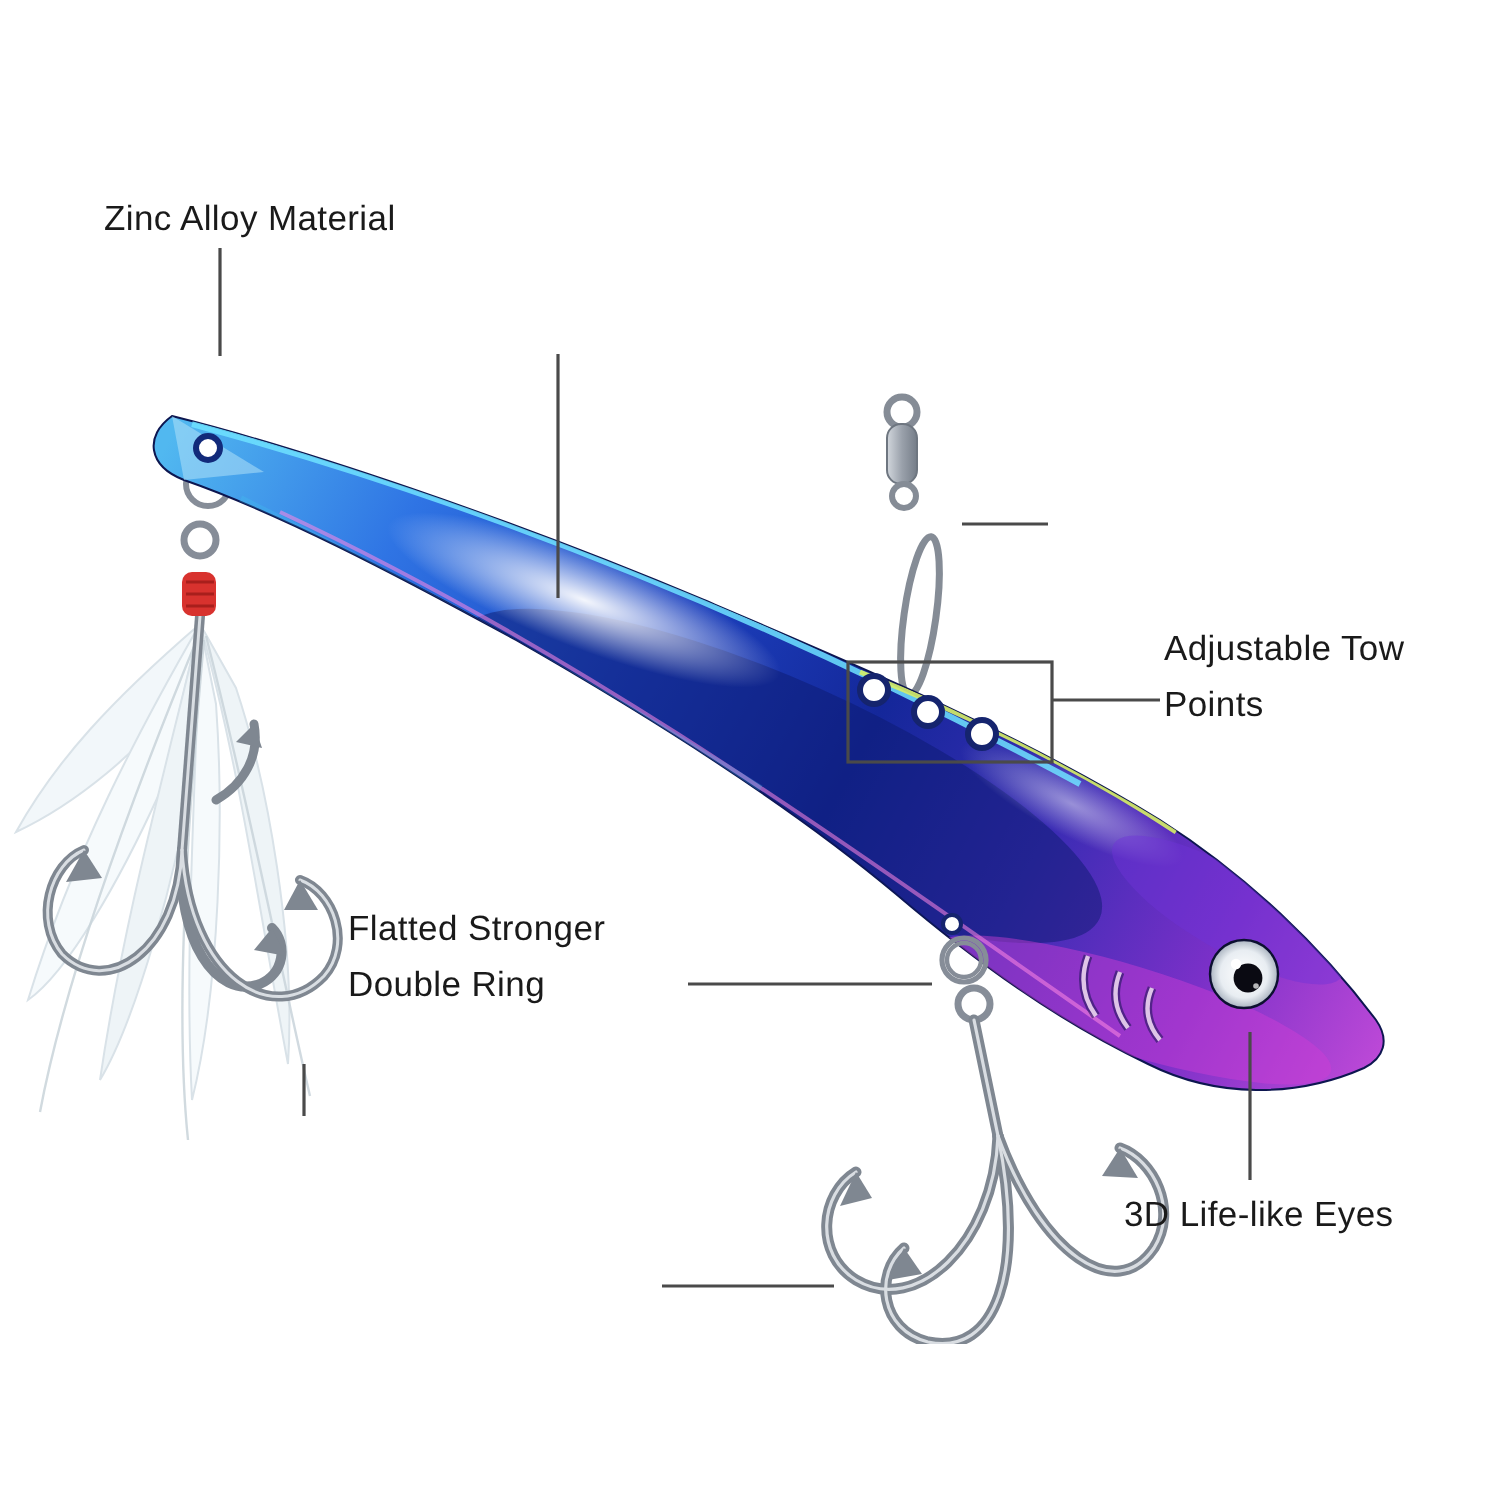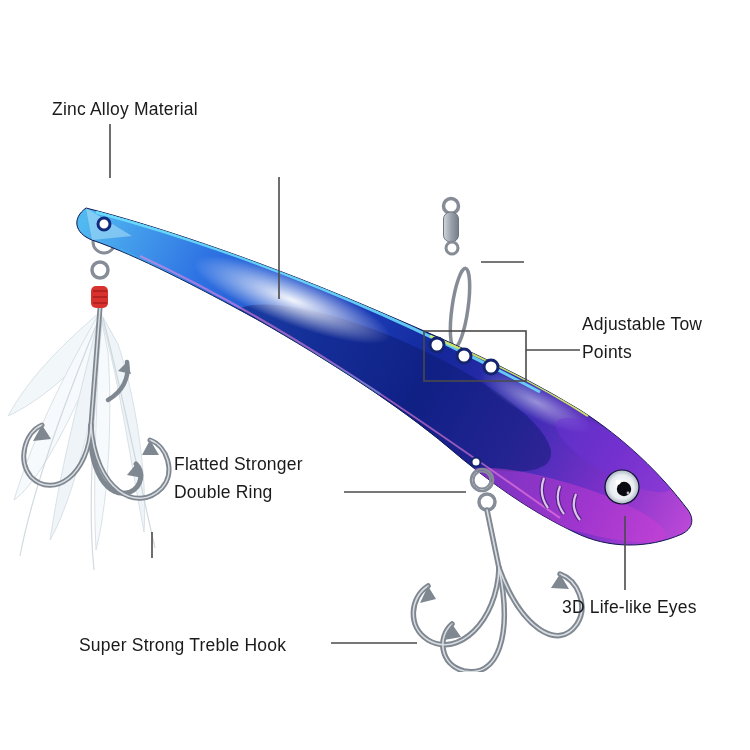--- a/index.html
+++ b/index.html
@@ -195,16 +195,15 @@
       <line class="callout" x1="331" y1="643" x2="417" y2="643"></line>
       <line class="callout" x1="625" y1="516" x2="625" y2="590"></line>
     </g>
   </svg>
 
   <div class="label" id="lbl-zinc">Zinc Alloy Material</div>
   <div class="label" id="lbl-tow">Adjustable Tow
 Points</div>
   <div class="label" id="lbl-ring">Flatted Stronger
 Double Ring</div>
-  <div class="label" id="lbl-treble">Super Strong Treble Hook</div>
   <div class="label" id="lbl-eyes">3D Life-like Eyes</div>
 
 </div>
 
 </body></html>

